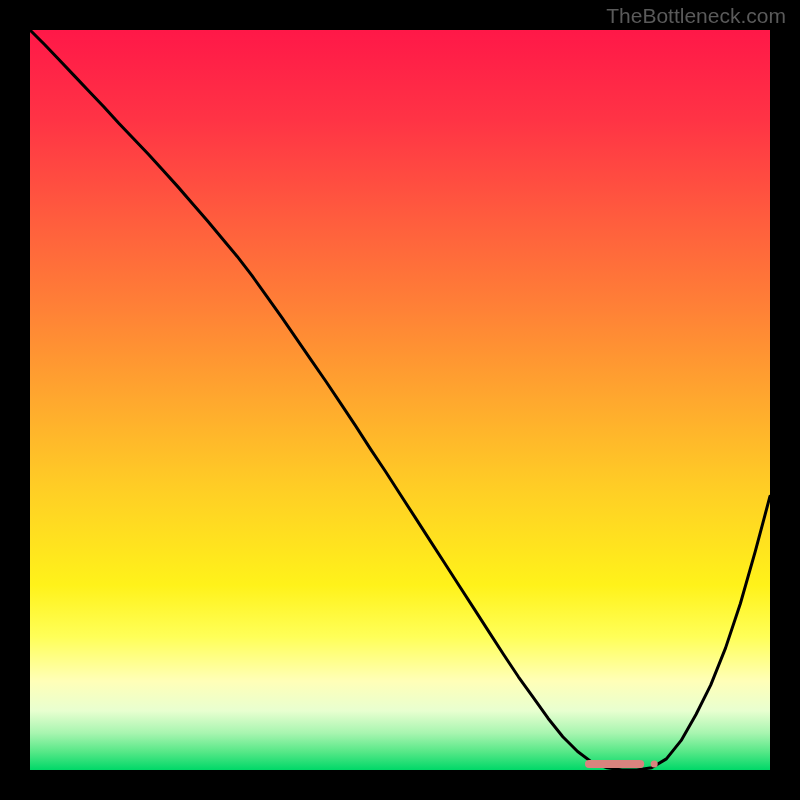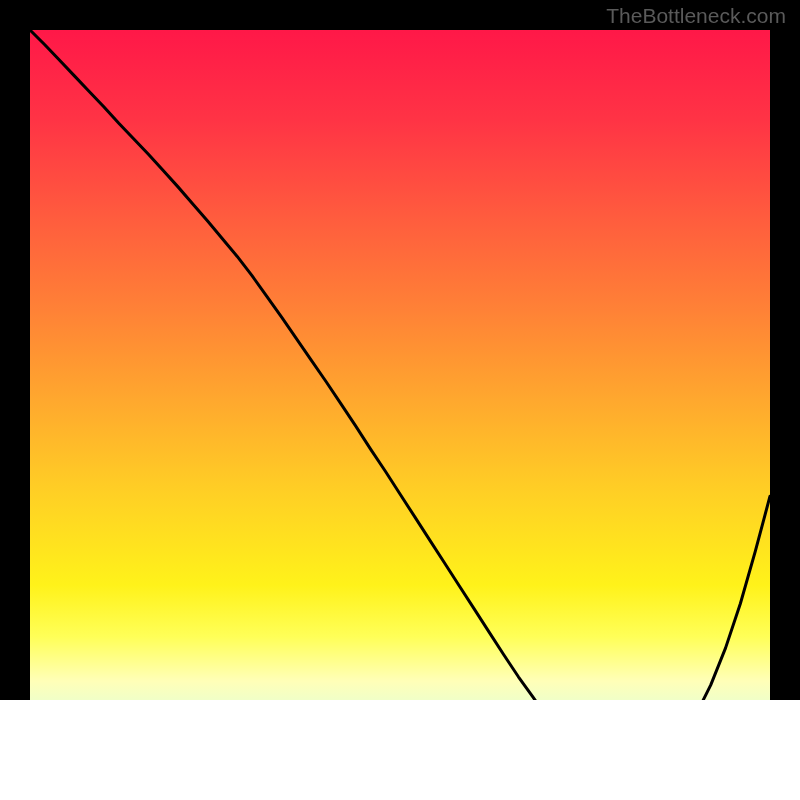--- a/index.html
+++ b/index.html
@@ -3,21 +3,21 @@
 <meta charset="utf-8">
 <style>
   body {
     margin: 0;
     padding: 0;
     background: #ffffff;
     font-family: Arial, Helvetica, sans-serif;
   }
   .container {
     width: 800px;
-    height: 700px;
+    height: 800px;
     position: relative;
   }
   .watermark {
     position: absolute;
     top: 4px;
     right: 14px;
     color: #5a5a5a;
     font-size: 21px;
     font-weight: 500;
     z-index: 10;

